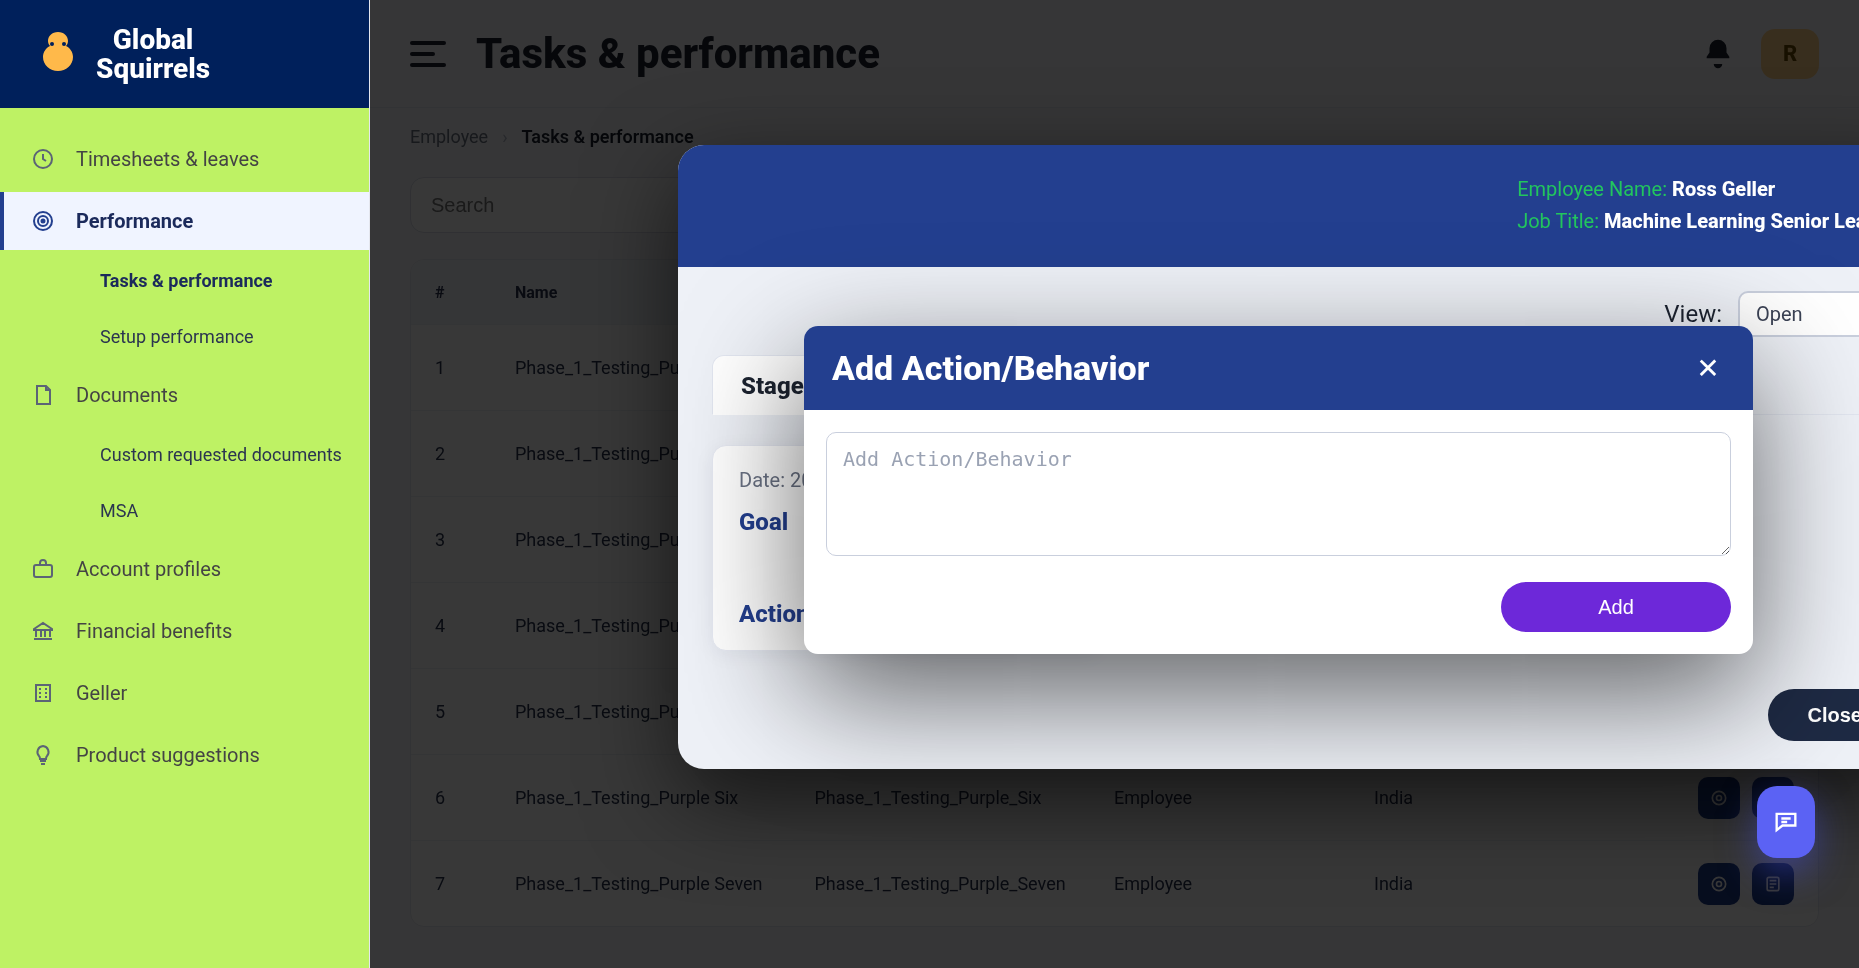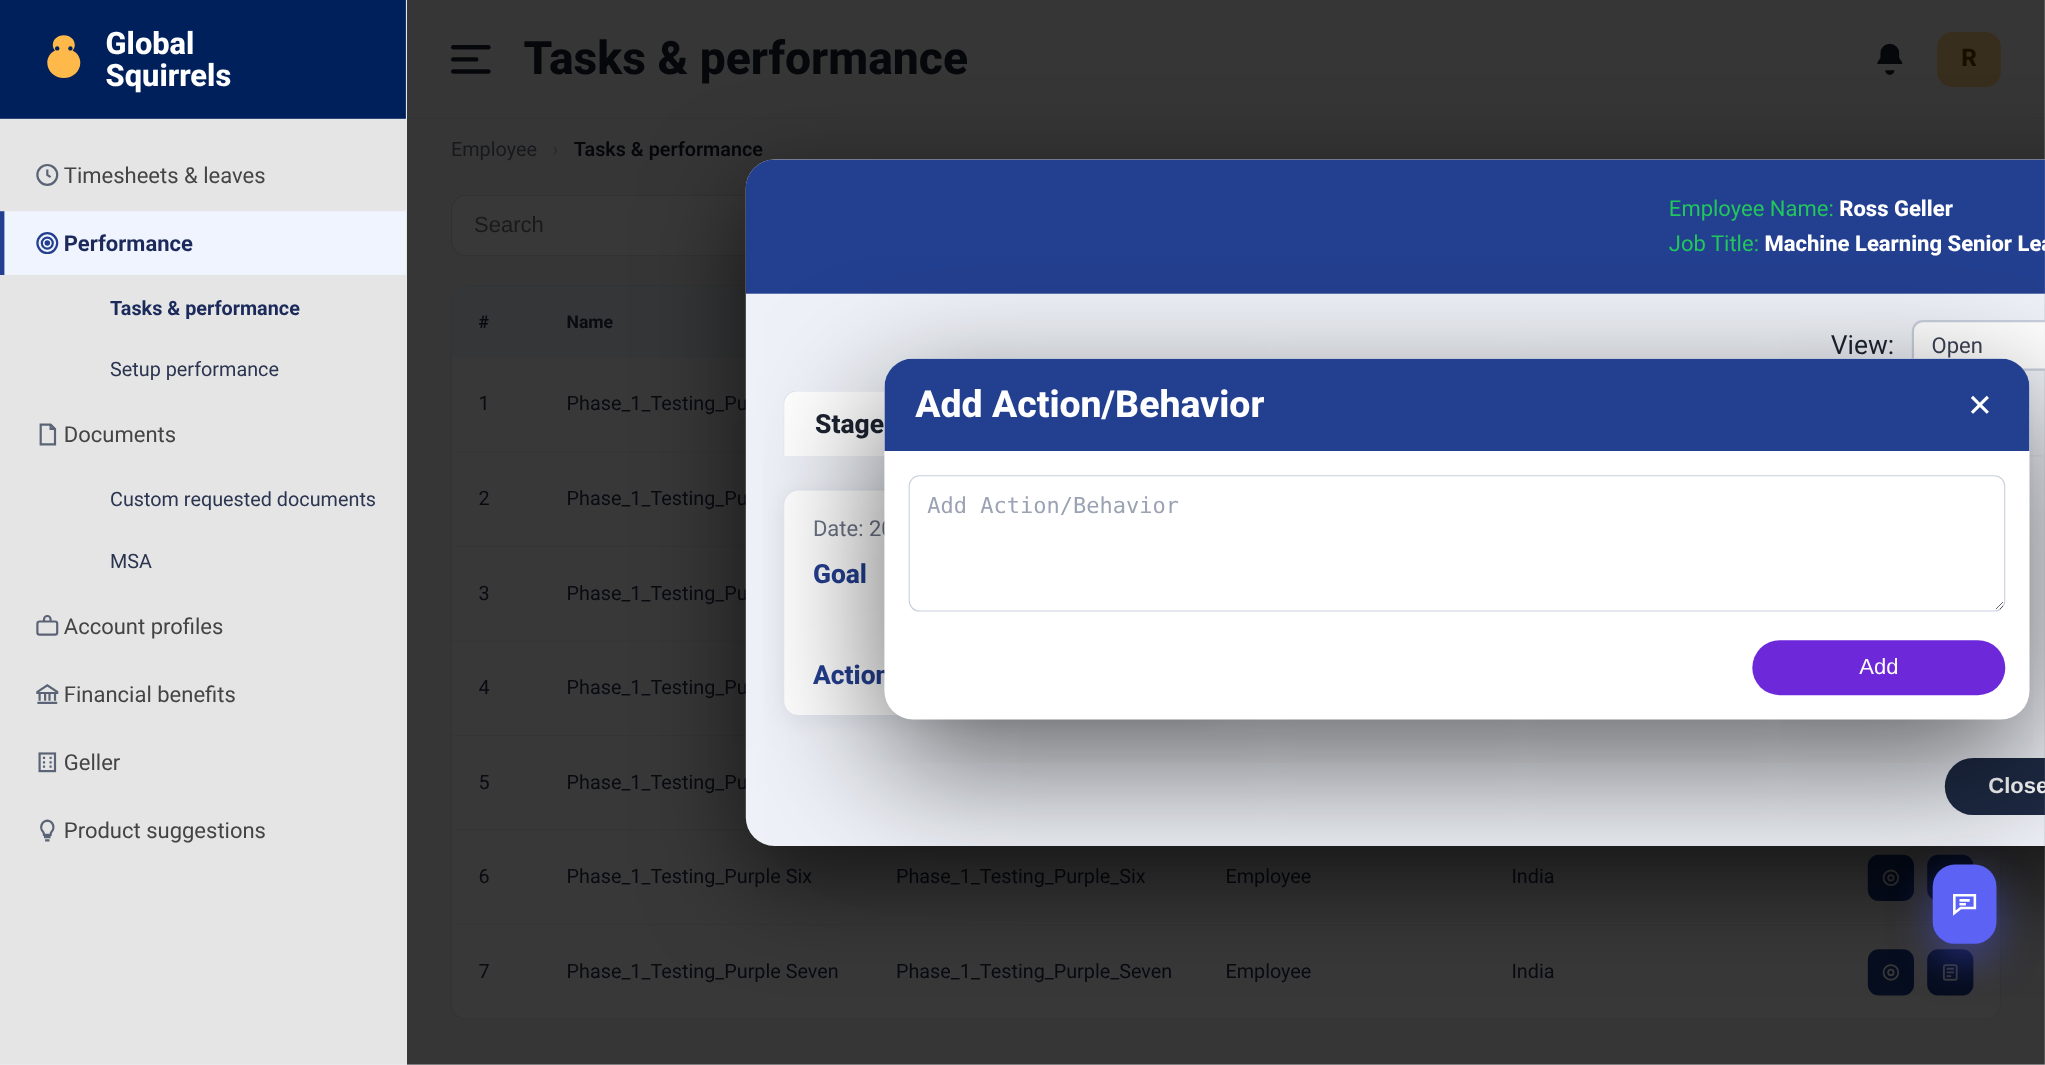--- a/index.html
+++ b/index.html
@@ -1,24 +1,24 @@
 <!DOCTYPE html>
 <html><head>
 <meta charset="utf-8">
 <style>
   * { box-sizing: border-box; margin: 0; padding: 0; }
   html, body { width: 1859px; height: 968px; overflow: hidden; font-family: -apple-system, BlinkMacSystemFont, "Segoe UI", Roboto, sans-serif; background: #f6f7fb; color: #1c2330; }
   
   .app { display: flex; width: 100%; height: 100%; }
-  .sidebar { width: 370px; background: #e5e5e5; border-right: 1px solid #e5e7ef; display: flex; flex-direction: column; }
+  .sidebar { width: 370px; background: #bef264; border-right: 1px solid #e5e7ef; display: flex; flex-direction: column; text-align: center; }
   .logo-bar { height: 108px; background: #00205b; color: #fff; display: flex; align-items: center; padding: 0 34px; gap: 14px; }
   .logo-mark { width: 48px; height: 56px; display: inline-flex; align-items: center; justify-content: center; }
   .logo-text { font-weight: 800; font-size: 28px; line-height: 1.05; }
   .sidebuttons { padding: 22px 0; display: flex; flex-direction: column; gap: 4px; }
-  .side-item { display: flex; align-items: center; padding: 14px 24px; font-size: 20px; color: #444; cursor: pointer; border-left: 4px solid transparent; }
+  .side-item { display: flex; align-items: center; gap: 18px; padding: 14px 24px; font-size: 20px; color: #444; cursor: pointer; border-left: 4px solid transparent; }
   .side-item.active { background: #f0f4ff; color: #1b2a5b; font-weight: 700; border-left-color: #233f8f; }
   .side-sub { padding-left: 100px; font-size: 18px; color: #2b3550; cursor: pointer; height: 52px; display: flex; align-items: center; }
   .side-sub.active { font-weight: 700; color: #1b2a5b; }
   .side-item .icn { width: 30px; height: 30px; display: inline-flex; align-items: center; justify-content: center; color: #5b6476; }
   .side-item.active .icn { color: #233f8f; }
   
   .main { flex: 1; display: flex; flex-direction: column; position: relative; }
   .topbar { height: 108px; display: flex; align-items: center; padding: 0 40px; gap: 30px; border-bottom: 1px solid #e5e7ef; }
   .hamburger { width: 36px; height: 26px; display: inline-flex; flex-direction: column; justify-content: space-between; cursor: pointer; }
   .hamburger span { height: 4px; background: #1c2330; border-radius: 2px; }
@@ -57,21 +57,21 @@
   .tabs { display: flex; gap: 0; border-bottom: 1px solid #e2e6f0; }
   .tab { padding: 16px 28px 14px; font-size: 24px; font-weight: 800; color: #848da3; cursor: pointer; border-top-left-radius: 12px; border-top-right-radius: 12px; }
   .tab.active { color: #1c2330; background: #fff; border: 1px solid #e2e6f0; border-bottom-color: #fff; margin-bottom: -1px; }
   .stage-card { margin-top: 30px; width: 388px; background: #fff; border: 1px solid #e6e9f2; border-radius: 14px; box-shadow: 0 4px 20px rgba(20,30,60,.06); padding: 22px 26px; }
   .stage-date { color: #6b7385; font-size: 20px; }
   .stage-goal { margin-top: 16px; font-size: 24px; font-weight: 800; color: #233f8f; }
   .stage-ab { margin-top: 64px; font-size: 24px; font-weight: 800; color: #233f8f; }
   .mo-footer { display: flex; justify-content: flex-end; padding: 8px 34px 28px; }
   .close-btn { height: 52px; padding: 0 40px; border-radius: 28px; background: #1e2a44; color: #fff; border: none; font-weight: 700; font-size: 20px; cursor: pointer; }
   
-  .modal-inner { position: absolute; left: 434px; top: 326px; width: 1041px; background: #fff; border-radius: 26px; box-shadow: 0 40px 120px rgba(0,0,0,.6); overflow: hidden; }
+  .modal-inner { position: absolute; left: 434px; top: 326px; width: 949px; background: #fff; border-radius: 14px; box-shadow: 0 40px 120px rgba(0,0,0,.6); overflow: hidden; }
   .mi-head { background: #233f8f; color: #fff; display: flex; align-items: center; justify-content: space-between; padding: 22px 28px; }
   .mi-title { font-size: 34px; font-weight: 800; }
   .mi-close { width: 34px; height: 34px; display: inline-flex; align-items: center; justify-content: center; color: #fff; cursor: pointer; font-size: 28px; }
   .mi-body { padding: 22px 22px 6px; }
   .ta { width: 100%; height: 124px; border: 1px solid #c9cfdd; border-radius: 10px; padding: 14px 16px; font-size: 20px; color: #2b3550; resize: vertical; outline: none; }
   .ta::placeholder { color: #9aa2b3; }
   .mi-foot { display: flex; justify-content: flex-end; padding: 16px 22px 22px; }
   .add-btn { height: 50px; width: 230px; border: none; border-radius: 26px; background: #6d28d9; color: #fff; font-weight: 400; font-size: 20px; cursor: pointer; }
   
   .chat-fab { position: absolute; right: 44px; bottom: 110px; width: 58px; height: 72px; border-radius: 20px; background: #5b62f4; color: #fff; display: inline-flex; align-items: center; justify-content: center; box-shadow: 0 14px 36px rgba(70,80,220,.5); cursor: pointer; }

